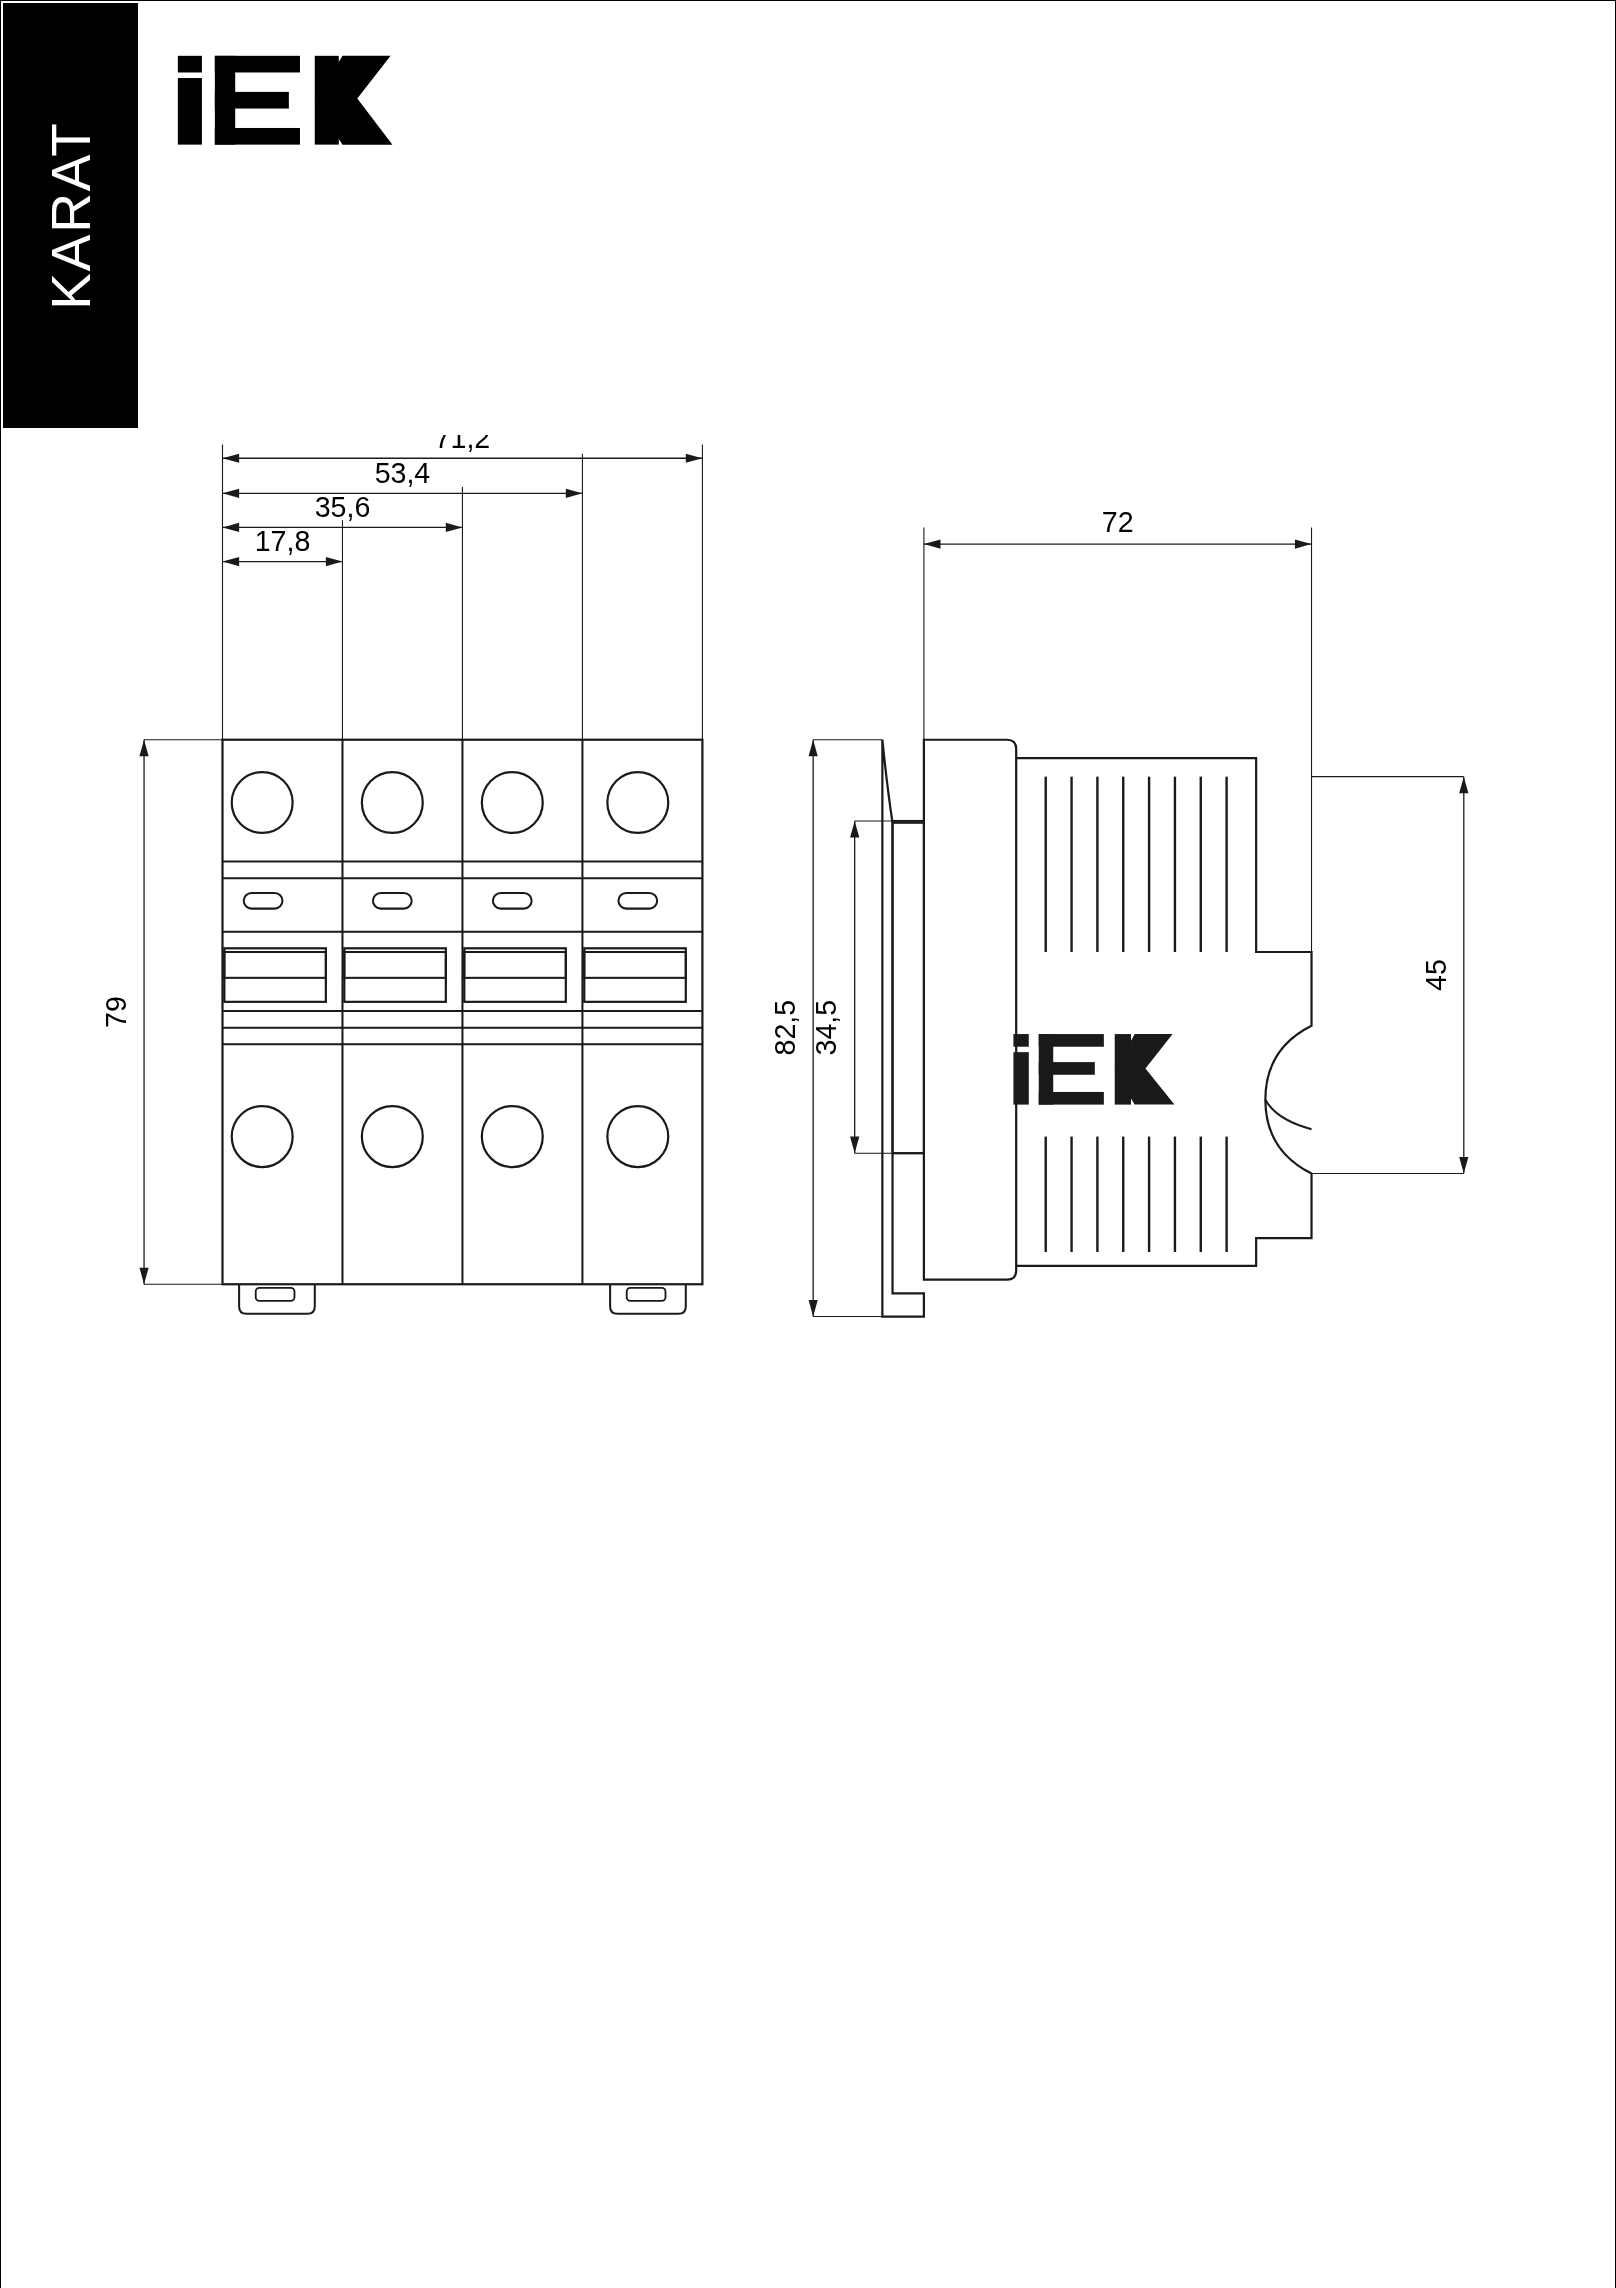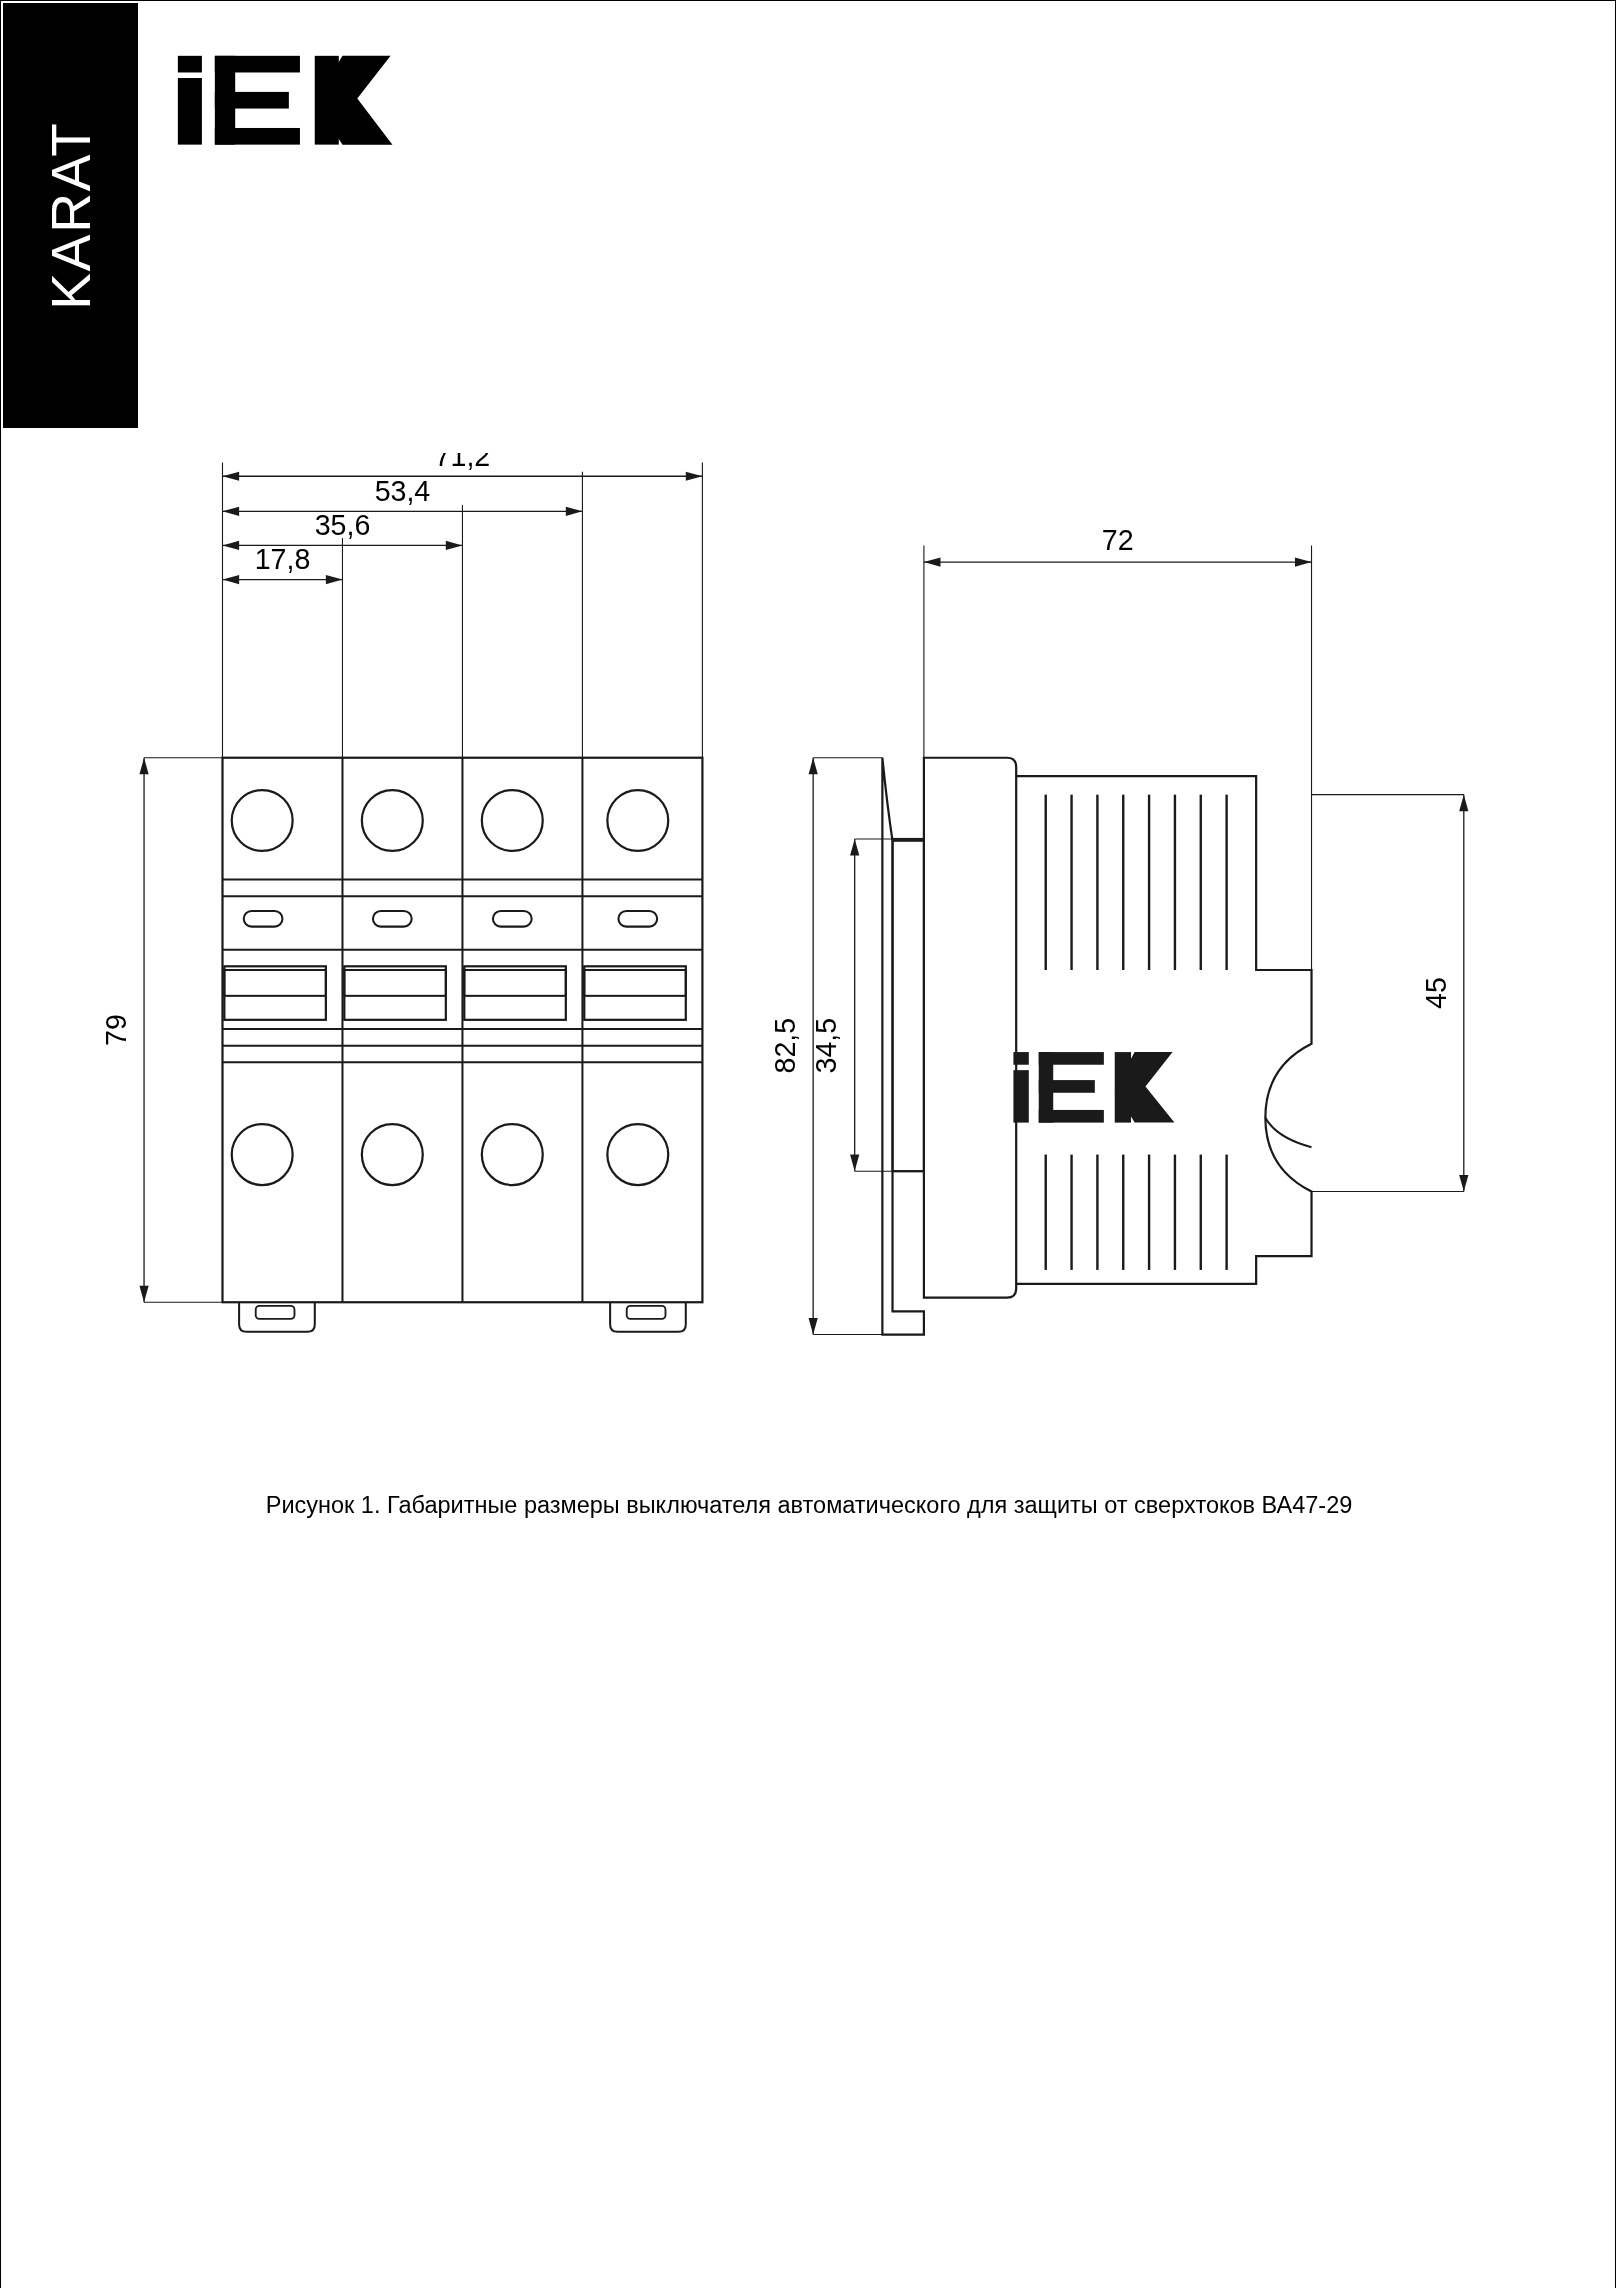--- a/index.html
+++ b/index.html
@@ -49,21 +49,21 @@
     position: absolute;
     left: 175px;
     top: 51px;
     width: 222px;
     height: 102px;
   }
   
   .drawing {
     position: absolute;
     left: 0;
-    top: 452px;
+    top: 434px;
     width: 1492px;
     height: 1034px;
   }
   .caption {
     position: absolute;
     left: 0;
     top: 1491px;
     width: 1616px;
     text-align: center;
     font-size: 23.5px;
@@ -262,16 +262,15 @@
       <text x="305" y="126" font-size="31" text-anchor="middle">17,8</text>
       <text x="135" y="625" font-size="31" text-anchor="middle" transform="rotate(-90 135 625)">79</text>
 
       <text x="1210" y="105" font-size="31" text-anchor="middle">72</text>
       <text x="860" y="642" font-size="31" text-anchor="middle" transform="rotate(-90 860 642)">82,5</text>
       <text x="905" y="642" font-size="31" text-anchor="middle" transform="rotate(-90 905 642)">34,5</text>
       <text x="1566" y="585" font-size="31" text-anchor="middle" transform="rotate(-90 1566 585)">45</text>
     </svg>
   </div>
 
-  <div class="caption">Рисунок 1. Габаритные размеры выключателя автоматического для защиты от сверхтоков ВА47-29</div>
 
 </div>
 
 
 </body></html>

